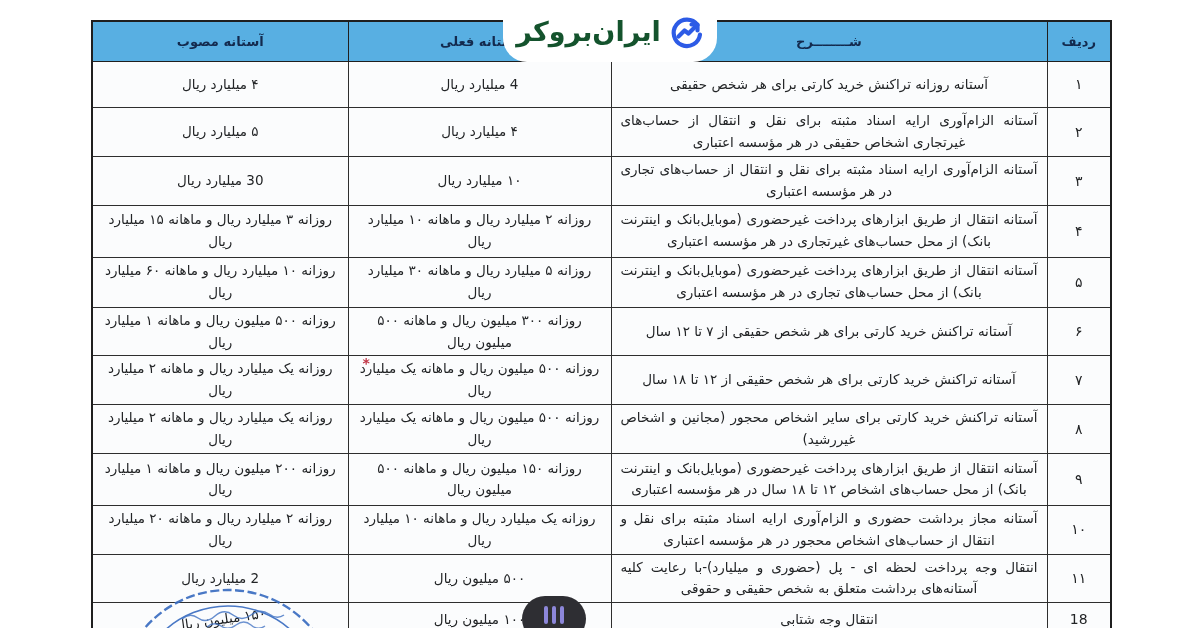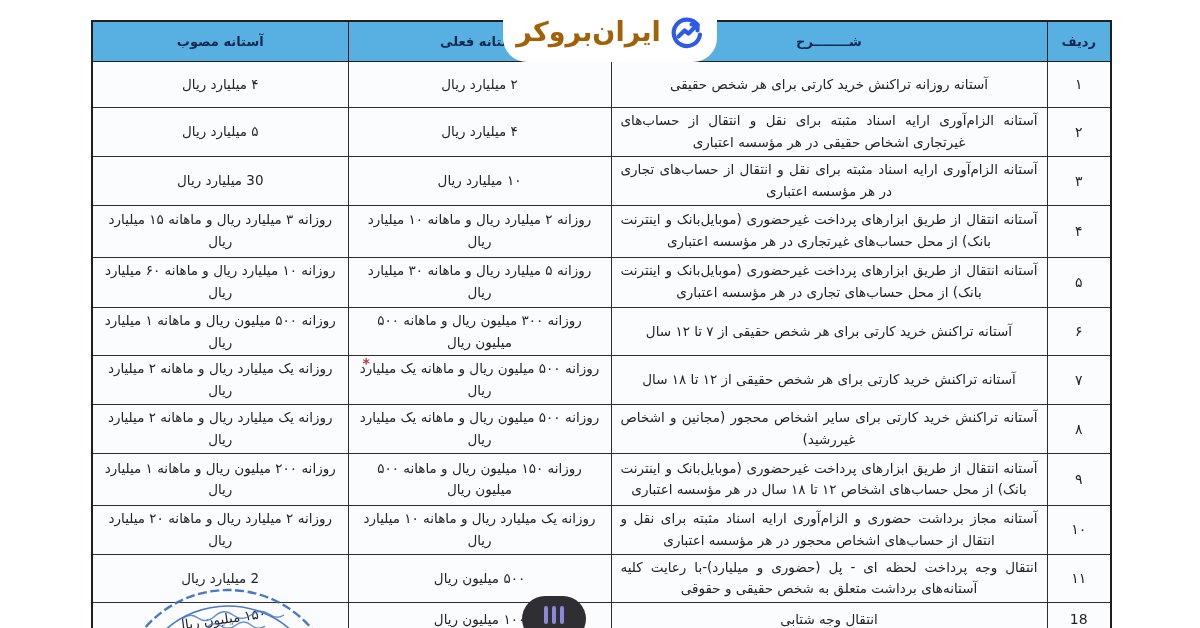--- a/index.html
+++ b/index.html
@@ -35,21 +35,21 @@
     font-size:14px;font-weight:bold;line-height:14px;
   }
   .tilted{display:inline-block;transform:rotate(-8deg);}
   
   .logo-pill{
     position:absolute;left:503px;top:4px;width:214px;height:58px;
     background:#ffffff;border-radius:16px 16px 24px 24px;z-index:5;
     display:flex;align-items:center;justify-content:center;gap:7px;direction:rtl;
   }
   .logo-text{
-    color:#a16207;font-size:27px;font-weight:bold;line-height:1;
+    color:#14532d;font-size:27px;font-weight:bold;line-height:1;
     padding-bottom:4px;
     text-align:right;
   }
   .logo-icon{width:36px;height:36px;flex:0 0 auto;}
   
   .drag-handle{
     position:absolute;left:522px;top:596px;width:64px;height:46px;
     background:#2E2E33;border-radius:23px;z-index:6;
     display:flex;gap:4px;justify-content:center;align-items:flex-start;
     padding-top:10px;box-sizing:border-box;
@@ -74,21 +74,21 @@
         <th>ردیف</th>
         <th>شــــــــرح</th>
         <th>آستانه فعلی</th>
         <th>آستانه مصوب</th>
       </tr>
     </thead>
     <tbody>
         <tr style="height: 46px;">
           <td class="no-cell"><span>۱</span></td>
           <td class="desc-cell"><span>آستانه روزانه تراکنش خرید کارتی برای هر شخص حقیقی</span></td>
-          <td><span>۲ میلیارد ریال</span></td>
+          <td><span>4 میلیارد ریال</span></td>
           <td><span>۴ میلیارد ریال</span></td>
         </tr>
         <tr style="height: 49px;">
           <td class="no-cell"><span>۲</span></td>
           <td class="desc-cell"><span>آستانه الزام‌آوری ارایه اسناد مثبته برای نقل و انتقال از حساب‌های غیرتجاری اشخاص حقیقی در هر مؤسسه اعتباری</span></td>
           <td><span>۴ میلیارد ریال</span></td>
           <td><span>۵ میلیارد ریال</span></td>
         </tr>
         <tr style="height: 48px;">
           <td class="no-cell"><span>۳</span></td>

